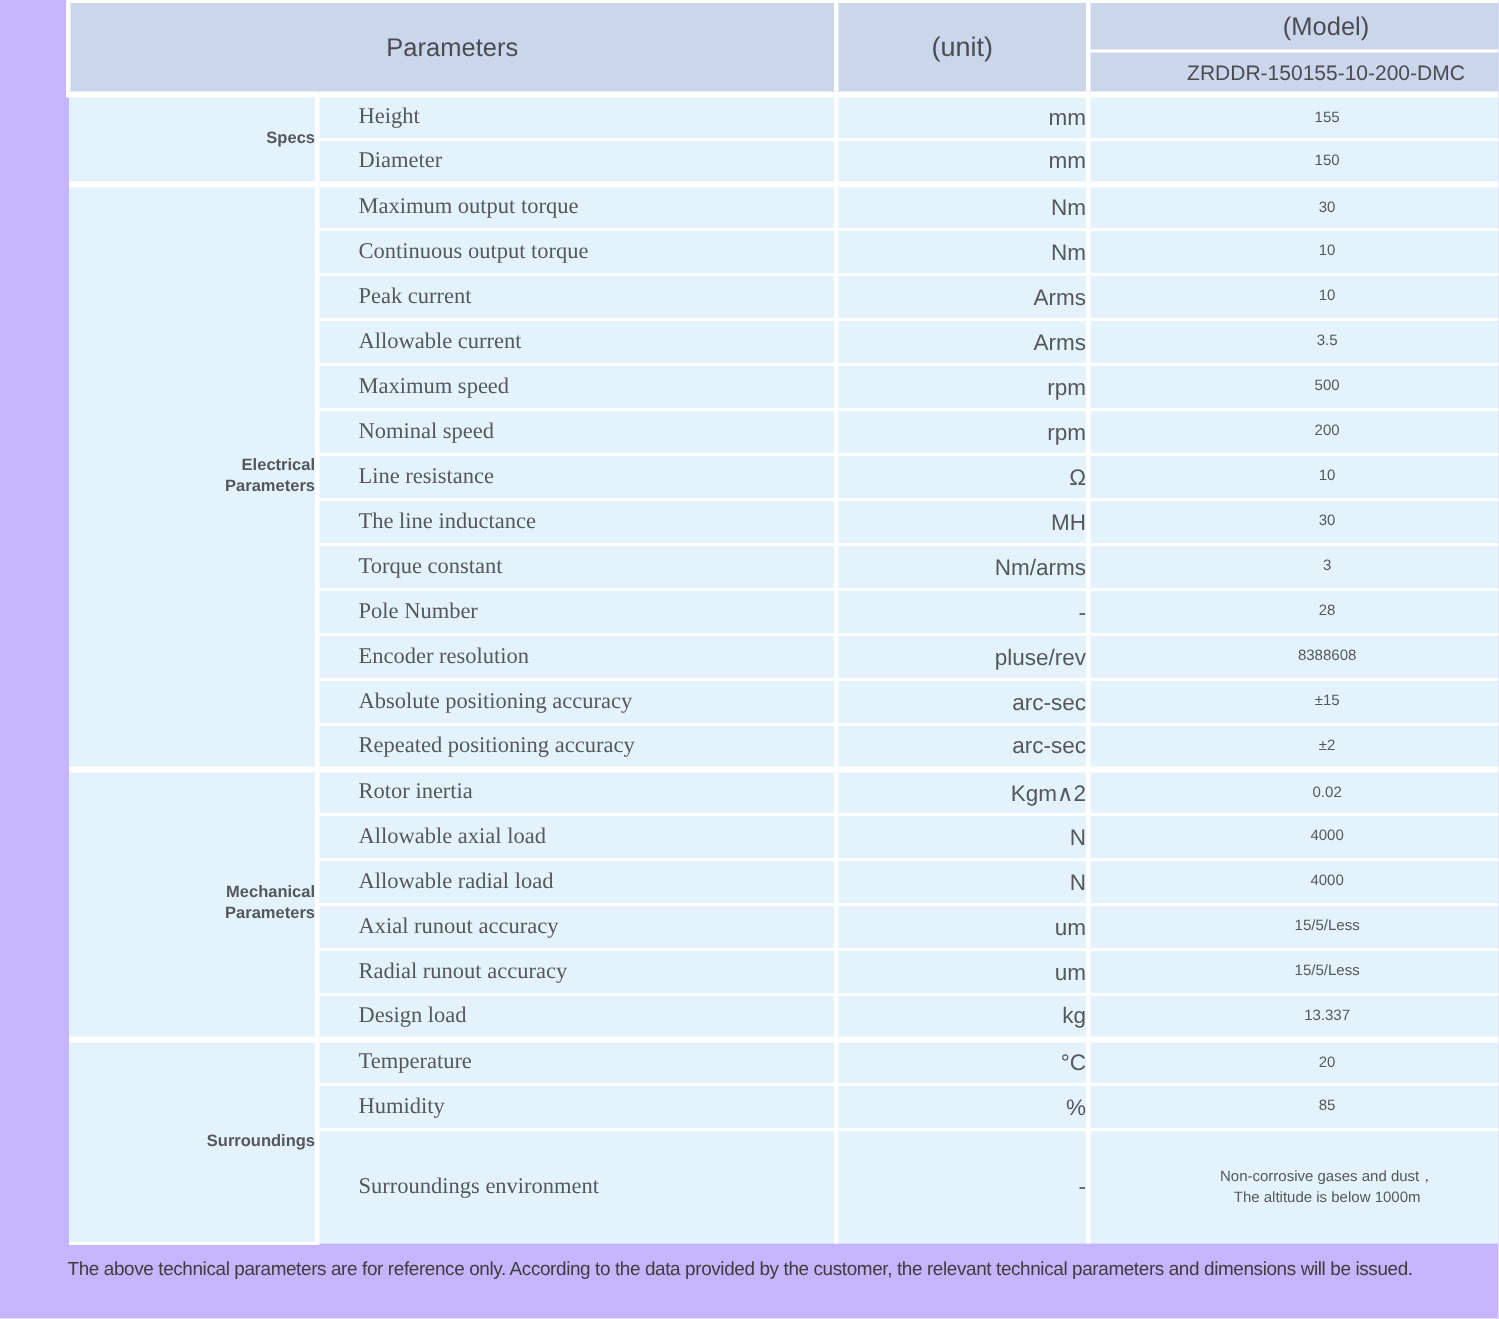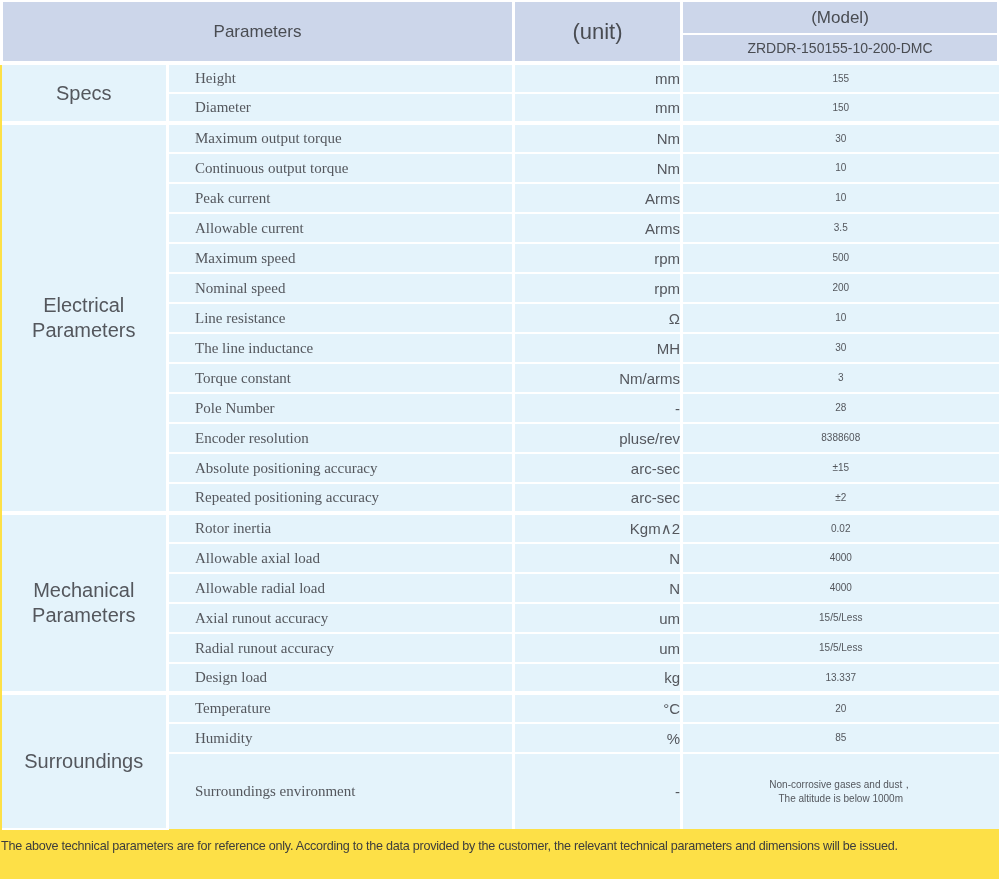--- a/index.html
+++ b/index.html
@@ -12,22 +12,23 @@
   }
   * { box-sizing: border-box; }
   html, body {
     margin: 0; padding: 0;
     background: #ffffff;
     font-family: "Liberation Sans", sans-serif;
   }
   .page {
     width: 999px;
     height: 879px;
-    background: #fde047;
+    background: #c4b5fd;
     overflow: hidden;
+    padding-left: 44px;
   }
   table.spec-table {
     border-collapse: collapse;
     table-layout: fixed;
     width: 997px;
   }
   .spec-table th, .spec-table td {
     border: 2px solid var(--grid);
     border-left-width: 3px;
     border-right-width: 3px;
@@ -37,33 +38,33 @@
   }
   
   thead th {
     background: var(--header-bg);
     color: var(--header-text);
     font-weight: 400;
   }
   thead tr.hr1 { height: 33px; }
   thead tr.hr2 { height: 29px; }
   .h-param { font-size: 17px; border-left: 0; border-top: 0; }
-  .h-unit  { font-size: 22px; border-top: 0; }
+  .h-unit  { font-size: 18px; border-top: 0; }
   .h-model { font-size: 17px; border-right: 0; border-top: 0; border-bottom-width: 2px; }
   .h-model-value { font-size: 14px; border-right: 0; }
   
   tbody tr { height: 30px; }
   tbody tr.tall-row { height: 76px; }
   tbody tr.section-start th, tbody tr.section-start td { border-top-width: 4px; }
   tbody th.category-cell {
     background: var(--cell-bg);
     color: var(--body-text);
-    font-weight: 400;
-    font-size: 20px;
-    text-align: center;
+    font-weight: 700;
+    font-size: 11px;
+    text-align: right;
     line-height: 1.25;
     border-left: 0;
   }
   td.param-cell {
     background: var(--cell-bg);
     color: var(--body-text);
     font-size: 15px;
     text-align: left;
     padding-left: 26px;
     font-family: Liberation Serif, serif;

